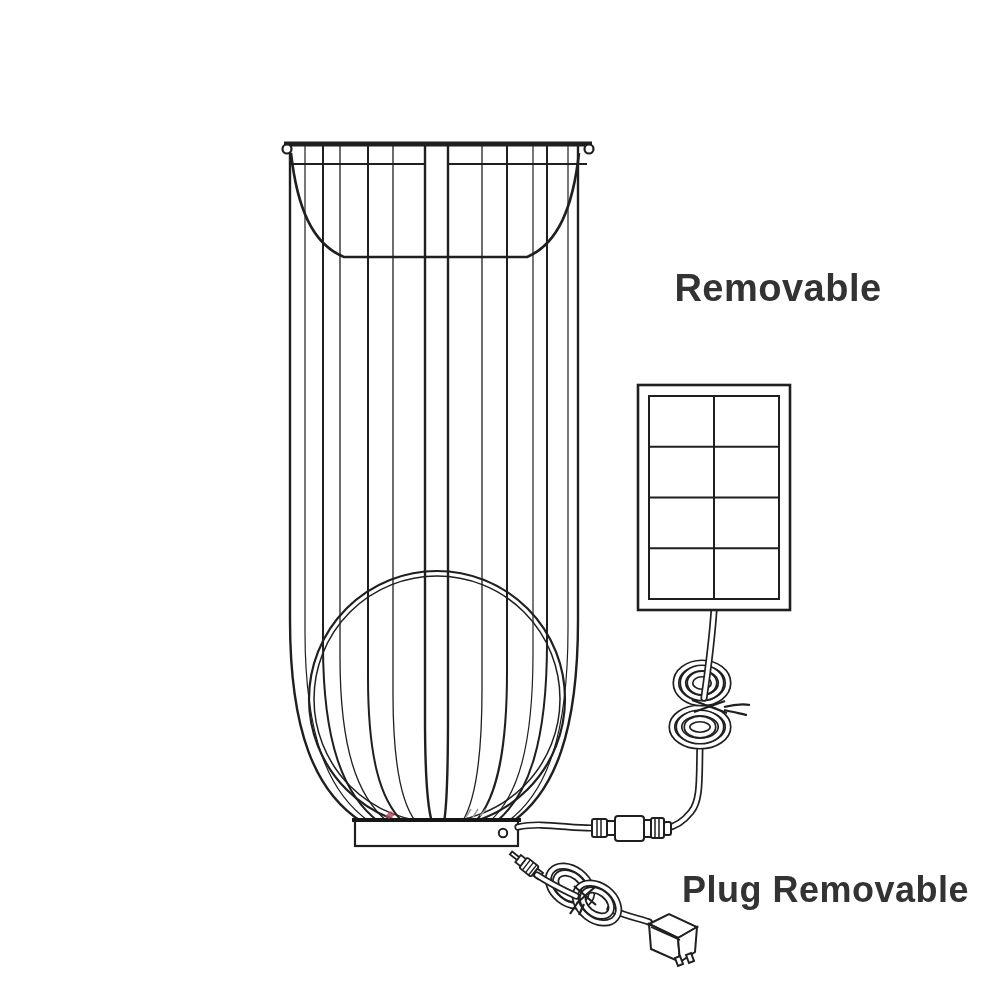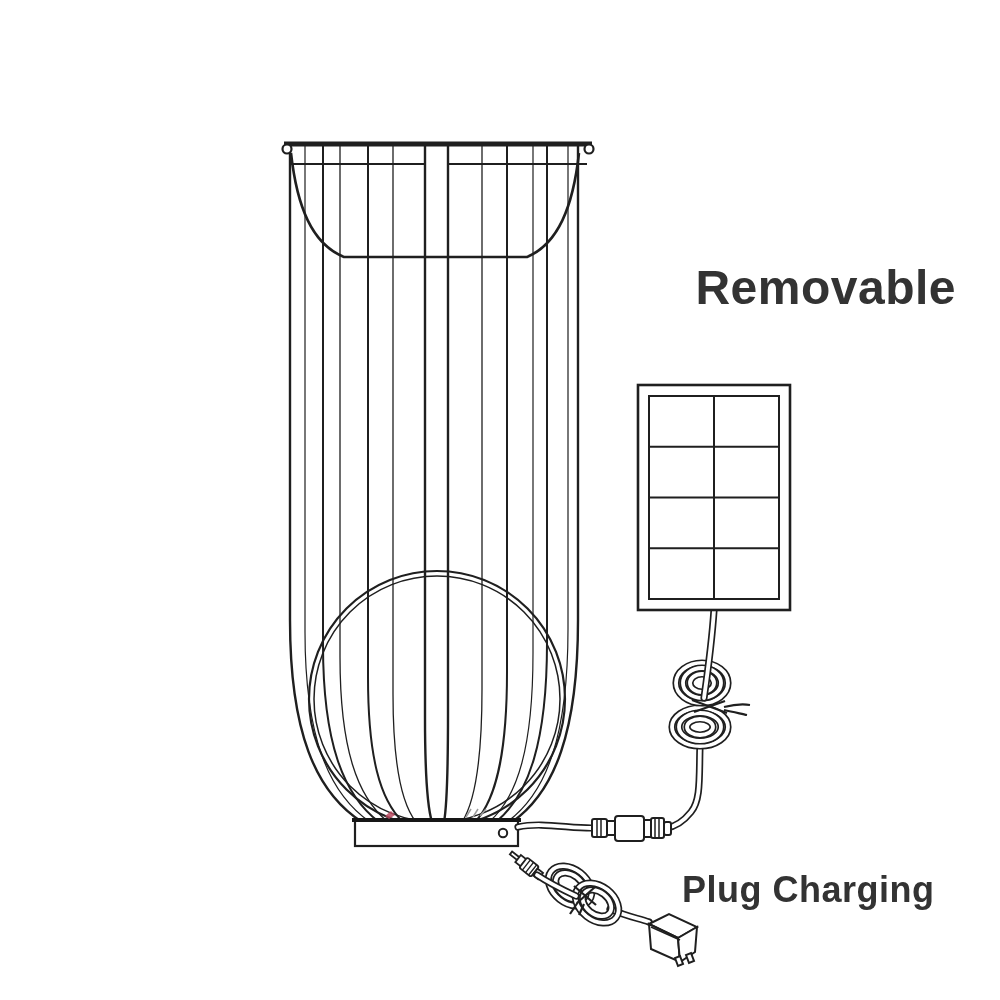--- a/index.html
+++ b/index.html
@@ -15,22 +15,22 @@
   .label {
     position: absolute;
     color: #333333;
     font-weight: 700;
     white-space: nowrap;
   }
   .label-solar {
     left: 600px;
     top: 263px;
     width: 356px;
-    text-align: right;
-    font-size: 48px;
+    text-align: center;
+    font-size: 38px;
     line-height: 50px;
     letter-spacing: 0.5px;
   }
   .label-plug {
     left: 682px;
     top: 869px;
     font-size: 36px;
     letter-spacing: 0.5px;
   }
   
@@ -206,15 +206,15 @@
           <path class="fillw" d="M686,955 l3,8 l5,-2 l-3,-8 z"></path>
         </g>
       </g>
     </g>
   </svg>
 
   <div class="label label-solar">
     <div>Removable</div>
   </div>
 
-  <div class="label label-plug">Plug Charging</div>
+  <div class="label label-plug">Plug Removable</div>
 
 </div>
 
 </body></html>

